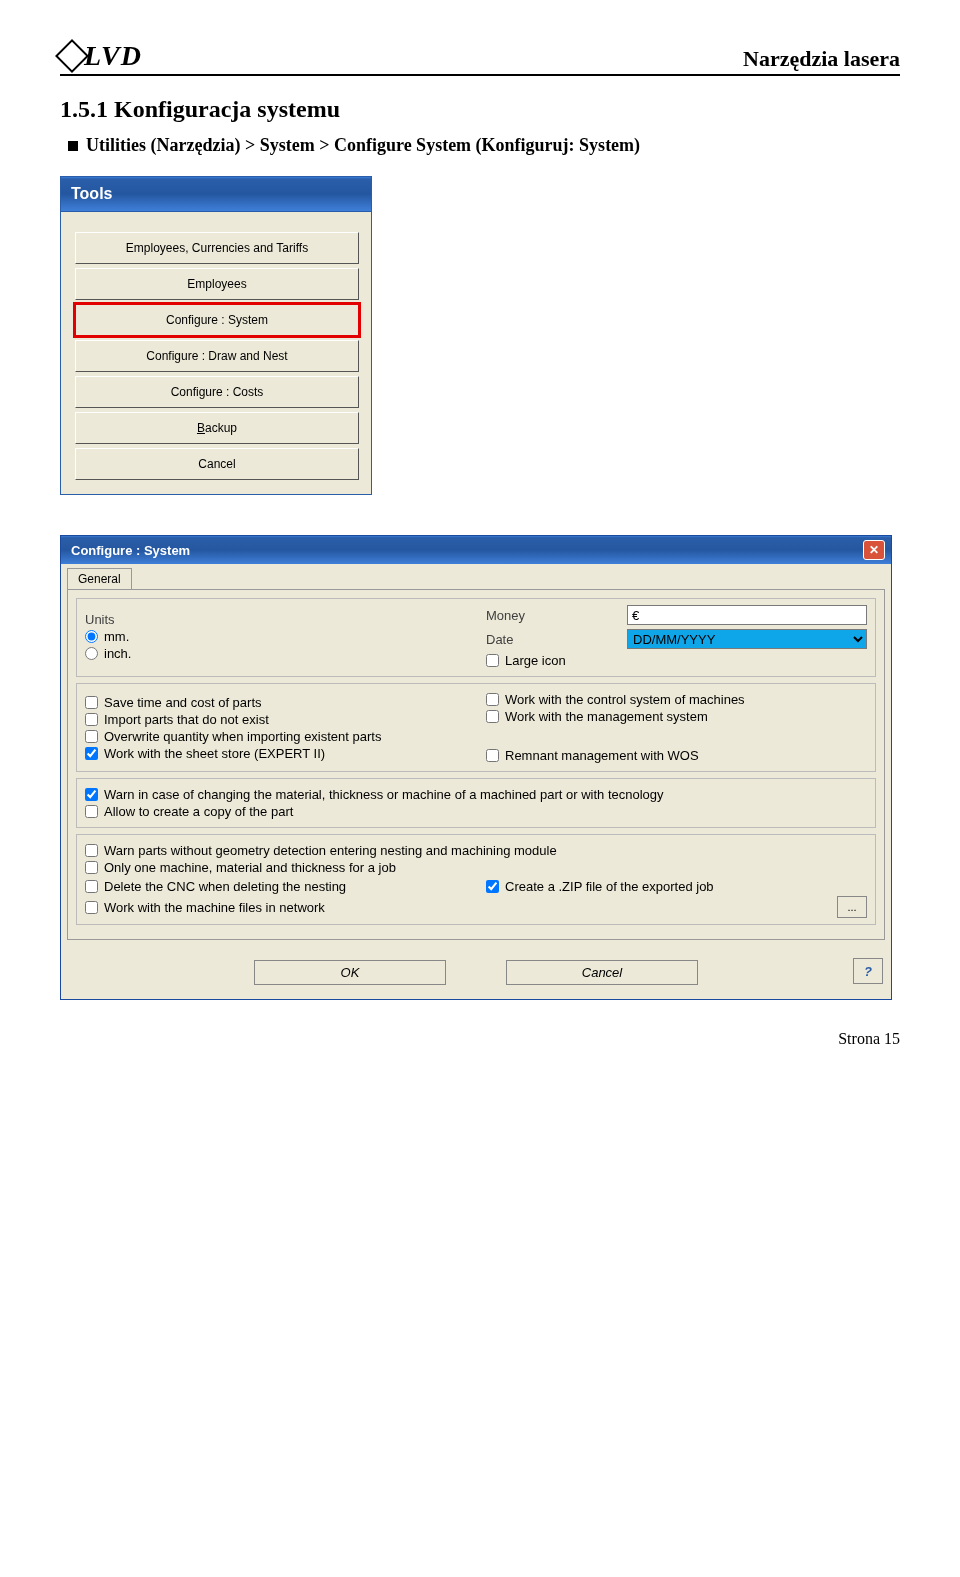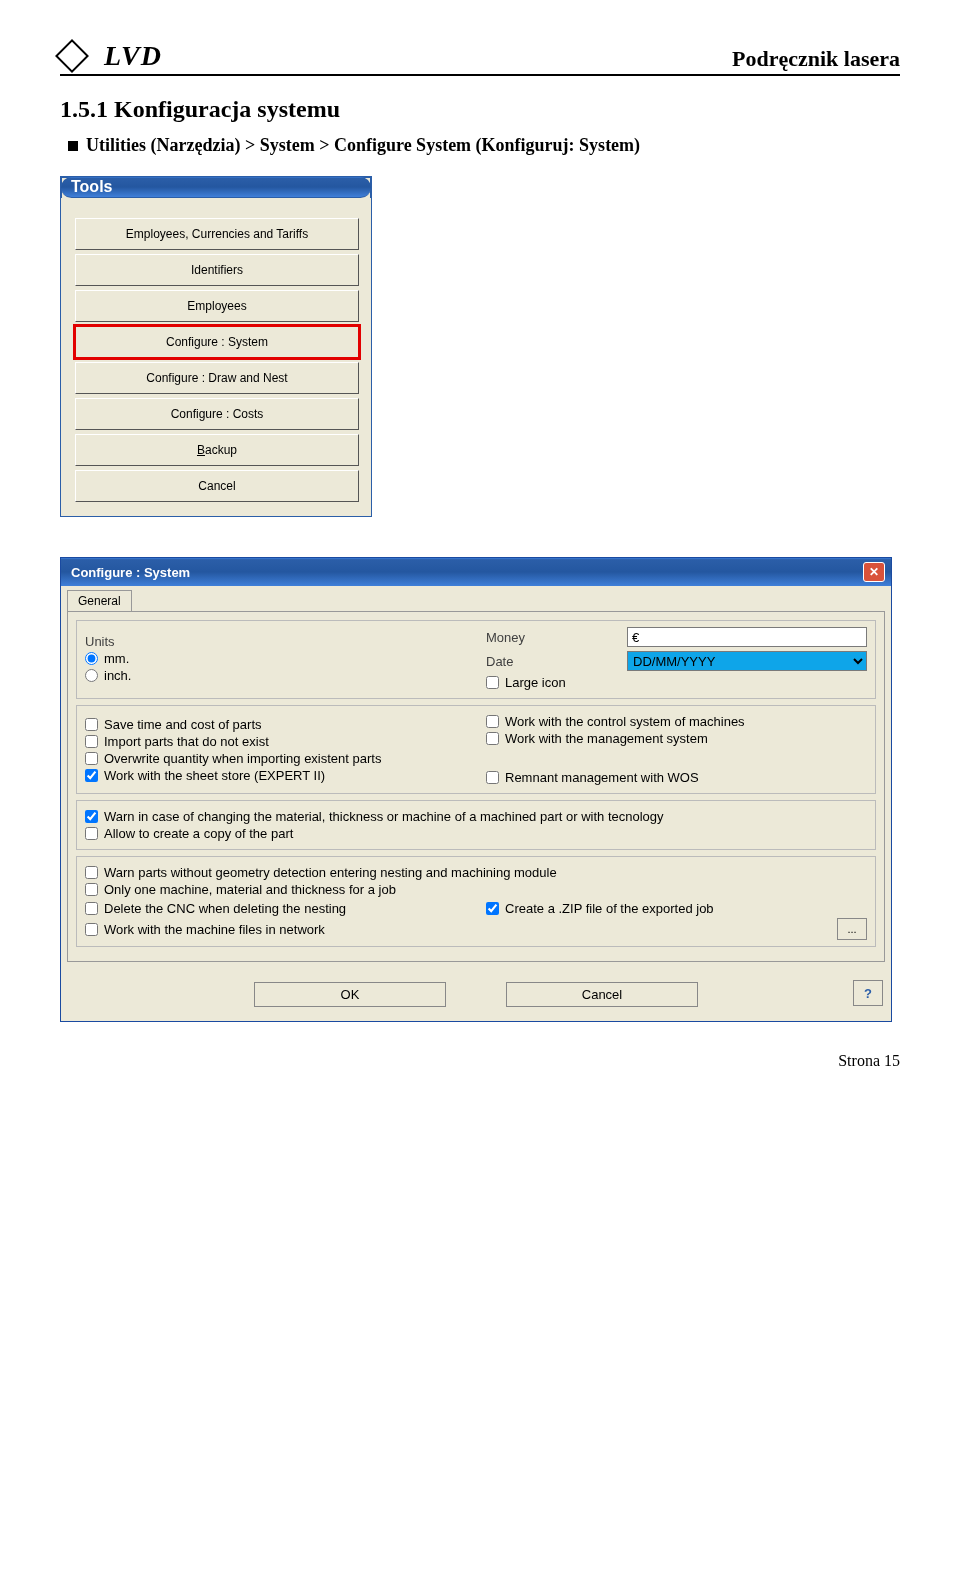--- a/index.html
+++ b/index.html
@@ -15,21 +15,21 @@
     display: flex;
     justify-content: space-between;
     align-items: flex-end;
     border-bottom: 2px solid #000;
     padding-bottom: 2px;
     margin-bottom: 20px;
   }
   .logo {
     display: flex;
     align-items: center;
-    gap: 20px;
+    gap: 0;
   }
   .logo-diamond {
     width: 20px; height: 20px;
     transform: rotate(45deg);
     border: 2px solid #000;
   }
   .logo-text {
     font-weight: bold;
     font-style: italic;
     font-size: 28px;
@@ -62,23 +62,22 @@
     border: 1px solid #2b5ea8;
     background: #ece9d8;
     box-shadow: 0 0 0 1px #2b5ea8 inset;
   }
   .titlebar {
     background: linear-gradient(to bottom,#3b7bd6 0%,#2b5ea8 6%, #2457a0 50%, #3f7fd9 100%);
     color: #fff;
     font-family: Tahoma, sans-serif;
     font-size: 16px;
     font-weight: bold;
-    padding: 1px 10px;
+    padding: 8px 10px;
     border-bottom: 1px solid #2b5ea8;
-    border-radius: 11px;
   }
   .tools-body {
     padding: 20px 14px 14px 14px;
     background: #ece9d8;
     font-family: Tahoma, sans-serif;
     font-size: 12px;
   }
   .menu-btn {
     display: block;
     width: 100%;
@@ -207,51 +206,50 @@
     cursor:pointer;
   }
   .helpbtn {
     position:absolute;
     width: 28px; height: 24px;
     border:1px solid #888; background:#ece9d8;
     font-weight:bold; color:#2b5ea8;
     display:inline-flex;align-items:center;justify-content:center;
     cursor:pointer;
   }
-  .buttons-holder { position:relative; }
+  .buttons-holder { position:relative;font-style:italic; }
   .helpbtn { right: 8px; top: 12px; }
   .footer {
     text-align: right;
     font-size: 16px;
     margin-top: 30px;
   }
 </style>
 </head>
 <body>
 
 <div class="page">
   <div class="header">
     <div class="logo">
       <div class="logo-diamond"></div>
       <span class="logo-text">LVD</span>
     </div>
-    <div class="header-title">Podręcznik lasera</div>
+    <div class="header-title">Narzędzia lasera</div>
   </div>
 
   <div class="section-title">1.5.1 Konfiguracja systemu</div>
   <div class="instruction">
     <span class="black-box"></span>
     <span>Utilities (Narzędzia) &gt; System &gt; Configure System (Konfiguruj: System)</span>
   </div>
 
   <div class="tools-window">
     <div class="titlebar">Tools</div>
     <div class="tools-body">
       <div class="menu-btn">Employees, Currencies and Tariffs</div>
-      <div class="menu-btn">Identifiers</div>
       <div class="menu-btn">Employees</div>
       <div class="menu-btn highlight">Configure : System</div>
       <div class="menu-btn">Configure : Draw and Nest</div>
       <div class="menu-btn">Configure : Costs</div>
       <div class="menu-btn"><span class="u">B</span>ackup</div>
       <div class="menu-btn">Cancel</div>
     </div>
   </div>
 
   <div class="config-window">

